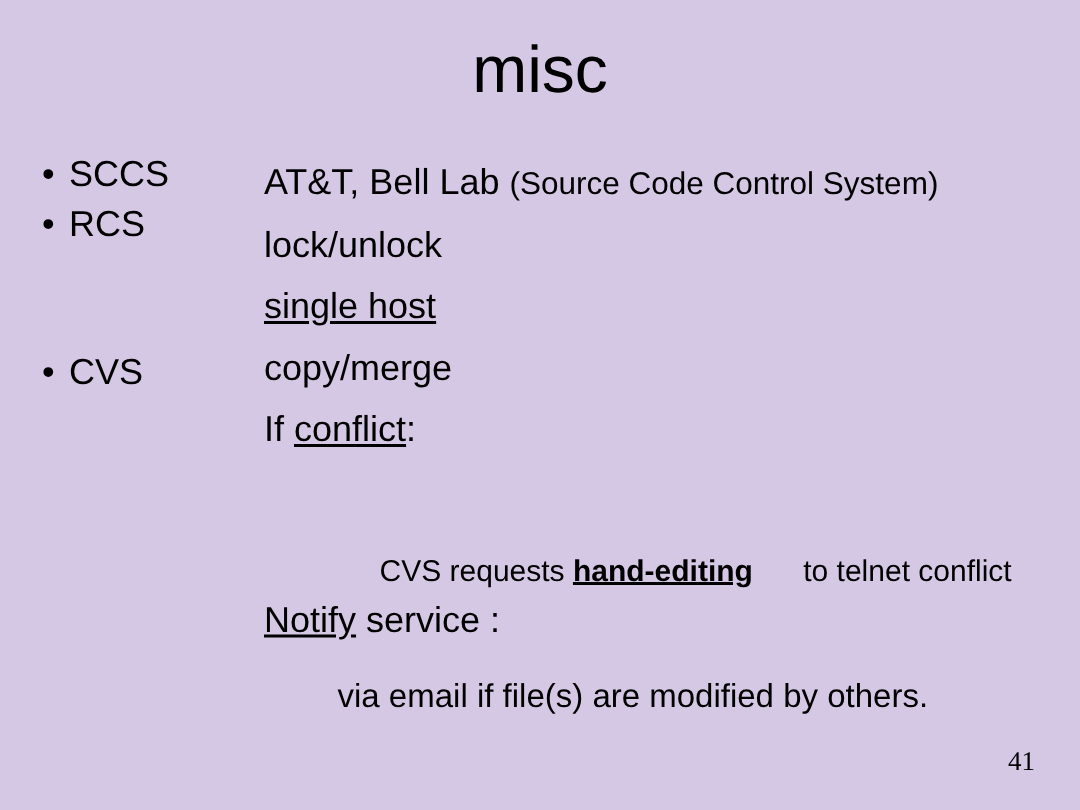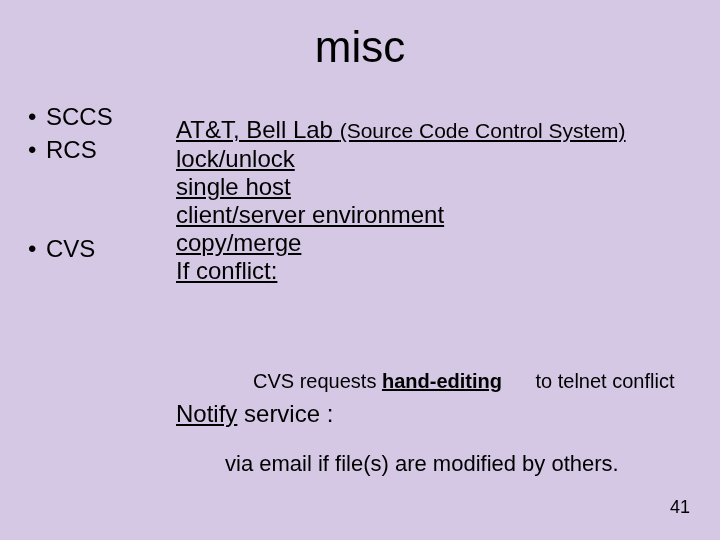--- a/index.html
+++ b/index.html
@@ -39,25 +39,24 @@
     display: flex;
     align-items: baseline;
   }
   .bullet-dot {
     width: 18px;
     flex: 0 0 18px;
   }
   .right-col {
     position: absolute;
     left: 176px;
-    top: 116px;
+    top: 101px;
     width: 530px;
     font-size: 24px;
-    line-height: 28px;
-    text-decoration: underline;
+    line-height: 41px;
   }
   .line { white-space: nowrap; }
   .paren  { font-size: 21px; }
   .paren2 { font-size: 20px; }
   .u { text-decoration: underline; }
   .cvs-note {
     position: absolute;
     left: 225px;
     top: 370px;
     font-size: 20px;
@@ -77,20 +76,21 @@
     top: 435px;
     font-size: 22px;
     white-space: nowrap;
     margin-top: 16px;
   }
   .pagenum {
     position: absolute;
     right: 30px;
     bottom: 22px;
     font-size: 18px;
+    font-family: Liberation Serif, serif;
   }
 </style>
 </head>
 <body>
 
 <div class="slide">
 
   <div class="title">misc</div>
 
   <div class="left-col">
@@ -117,23 +117,20 @@
   </div>
 
   <div class="right-col">
     <div class="line">
       <span>AT&amp;T,  Bell Lab </span><span class="paren">(Source Code Control System)</span>
     </div>
     <div class="line">lock/unlock</div>
     <div class="line">
       <span class="u">single host</span>
     </div>
-    <div class="line">
-      <span class="u">client/server </span><span>environment</span>
-    </div>
     <div class="line">copy/merge</div>
     <div class="line">
       <span>If </span><span class="u">conflict</span><span>:</span>
     </div>
   </div>
 
   <div class="cvs-note">
     <span class="nb">CVS requests </span><span class="u">hand-editing</span><span class="nb"> to telnet conflict</span>
   </div>
 

